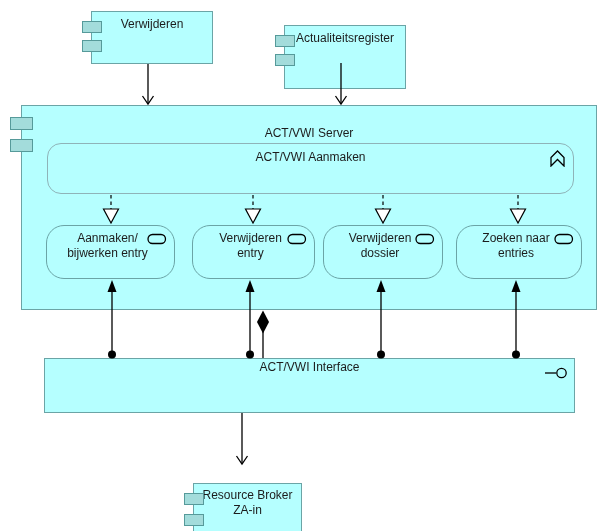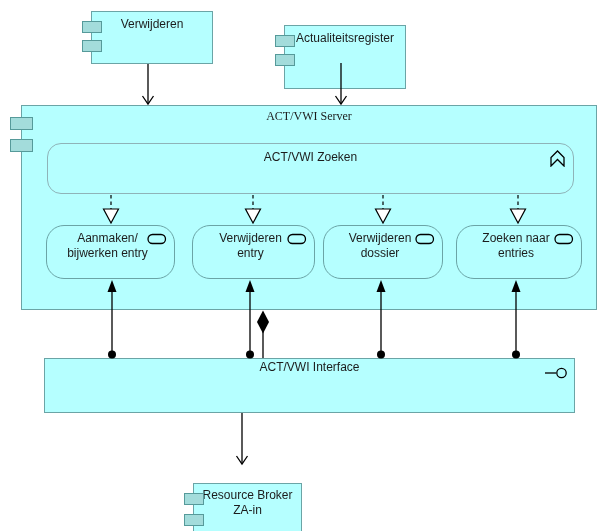--- a/index.html
+++ b/index.html
@@ -31,21 +31,21 @@
     position:absolute;box-sizing:border-box;
     width:20px;height:12px;left:-10px;
     background:var(--tab-fill);
     border:1px solid var(--tab-border);
   }
   .tab.t1{top:9px;} .tab.t2{top:28px;}
   .server-tab{width:23px;height:13px;left:-12px;}
   .server-tab.t1{top:11px;} .server-tab.t2{top:33px;}
   .broker-tab.t2{top:30px;}
   .server{left:21px;top:105px;width:576px;height:205px;}
-  .server>.label{padding-top:3px;font-family:Liberation Serif, serif;}
+  .server>.label{padding-top:20px;}
   .manager{
     left:47px;top:143px;width:527px;height:51px;
     border:1px solid var(--manager-border);border-radius:14px;
     background:var(--element-fill);
   }
   .manager>.label{padding-top:6px;}
   .service{
     top:225px;height:54px;border-radius:18px;
   }
   .service>.label{padding-top:5px;padding-right:10px;padding-left:4px;}
@@ -90,21 +90,21 @@
     <span class="label">Actualiteitsregister</span>
   </div>
 
   <div class="node comp server">
     <span class="tab server-tab t1"></span>
     <span class="tab server-tab t2"></span>
     <span class="label">ACT/VWI Server</span>
   </div>
 
   <div class="node manager">
-    <span class="label">ACT/VWI Zoeken</span>
+    <span class="label">ACT/VWI Aanmaken</span>
     <svg class="corner-icon mgr-icon" width="15" height="17" viewBox="0 0 15 17">
       <path class="i-stroke" d="M1,16 L1,7.5 L7.5,1 L14,7.5 L14,16 L7.5,9.5 Z" stroke-width="1.2"></path>
     </svg>
   </div>
 
   <div class="node service svc1">
     <span class="label">Aanmaken/
 bijwerken entry</span>
     <svg class="corner-icon svc-icon" width="20" height="12" viewBox="0 0 20 12">
       <rect class="i-stroke" x="1" y="1.5" width="17.5" height="9" rx="4.5"></rect>

